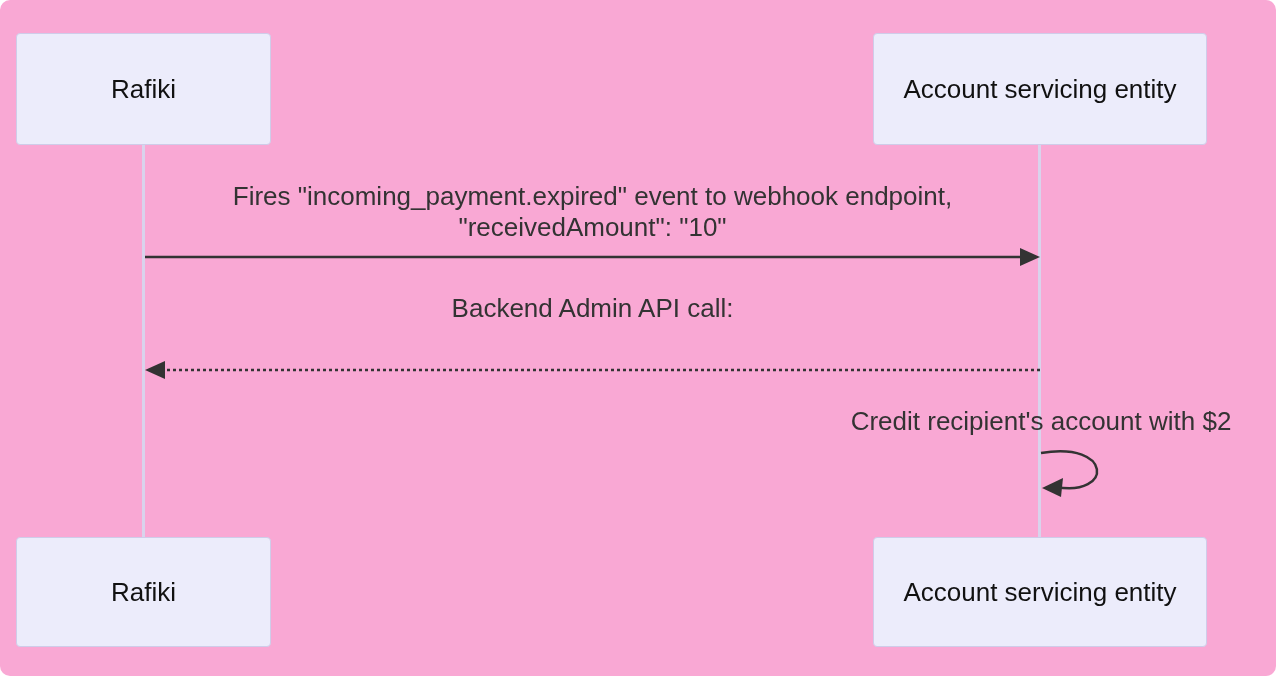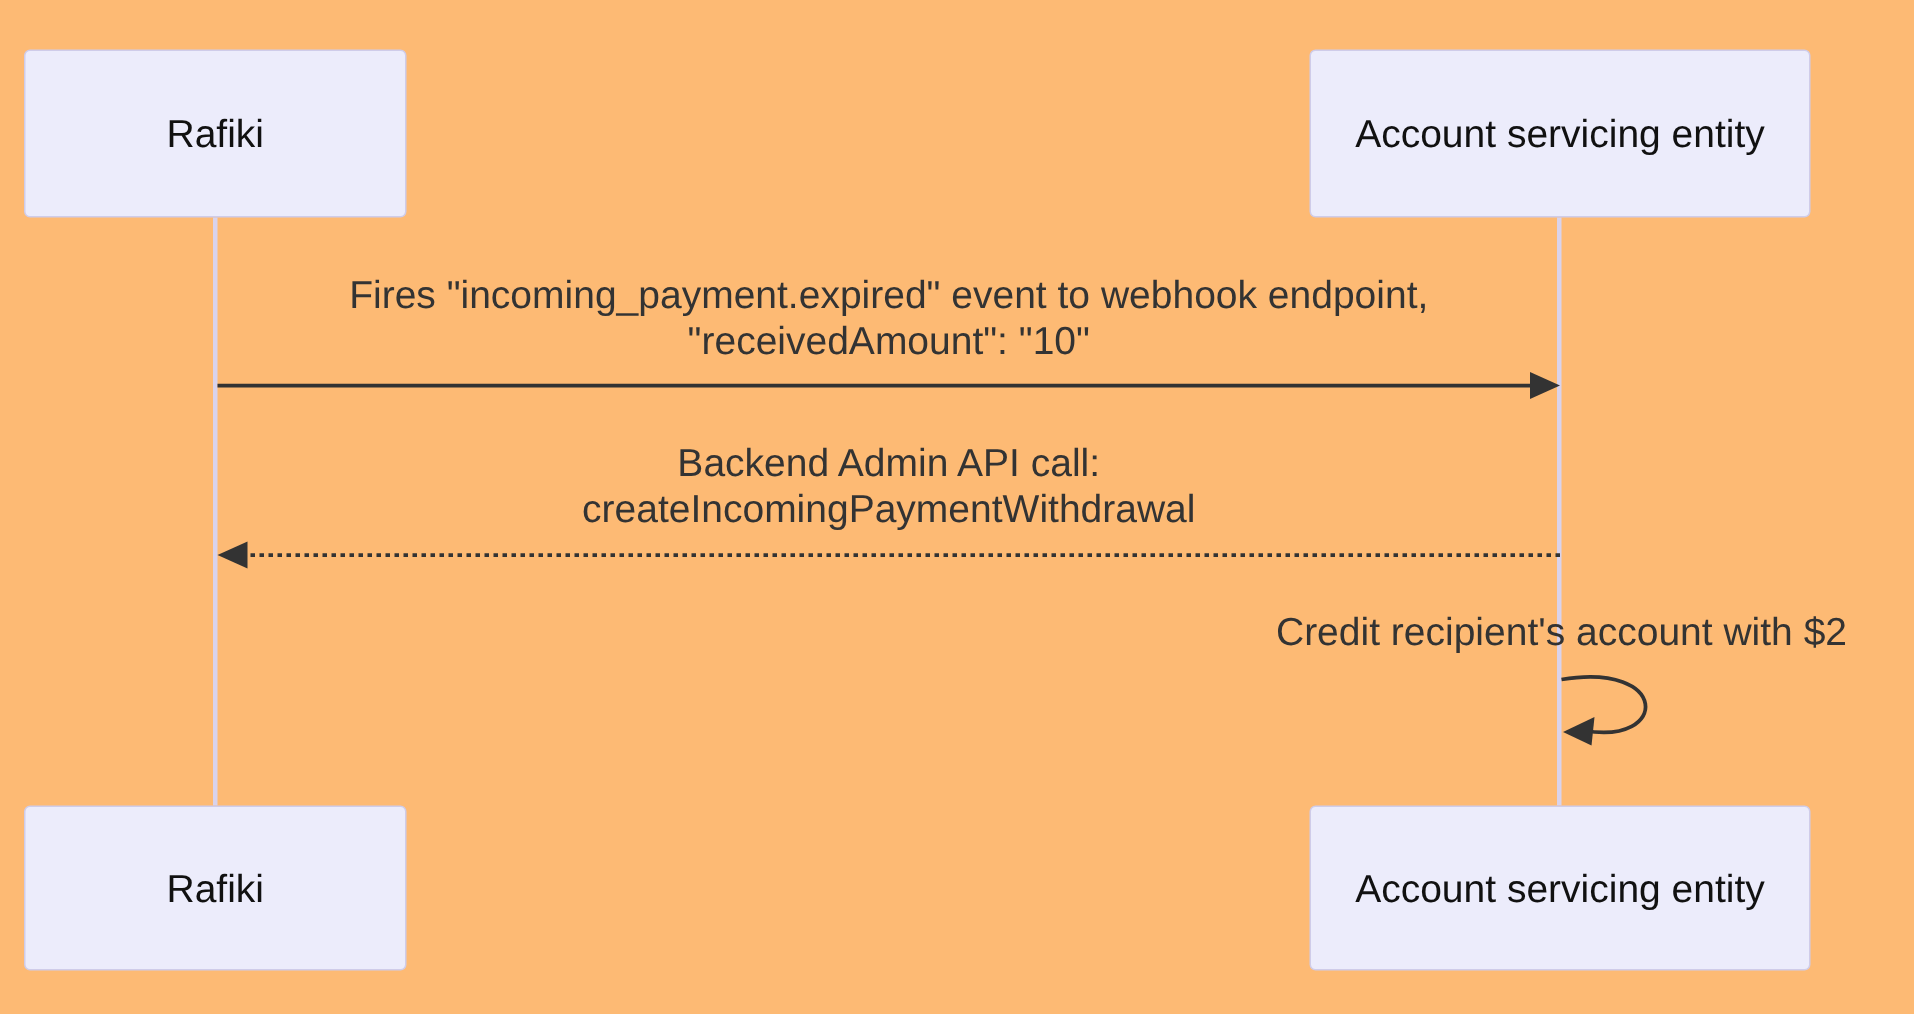--- a/index.html
+++ b/index.html
@@ -5,22 +5,23 @@
   html, body {
     margin: 0;
     padding: 0;
     background: #ffffff;
     font-family: "Liberation Sans", "DejaVu Sans", sans-serif;
   }
   .canvas {
     position: relative;
     width: 1276px;
     height: 676px;
-    background: #fdba74;
+    background: #f9a8d4;
     overflow: hidden;
+    border-radius: 10px;
   }
   .overlay {
     position: absolute;
     left: 0;
     top: 0;
     pointer-events: none;
   }
   .lifeline {
     position: absolute;
     top: 145px;
@@ -95,19 +96,18 @@
   <div class="actor-box actor-br">
     <span>Account servicing entity</span>
   </div>
 
   <div class="msg msg-1">
     <div>Fires "incoming_payment.expired" event to webhook endpoint,</div>
     <div>"receivedAmount": "10"</div>
   </div>
   <div class="msg msg-2">
     <div>Backend Admin API call:</div>
-    <div>createIncomingPaymentWithdrawal</div>
   </div>
   <div class="msg msg-3">
     <div>Credit recipient's account with $2</div>
   </div>
 
 </div>
 
 </body></html>

